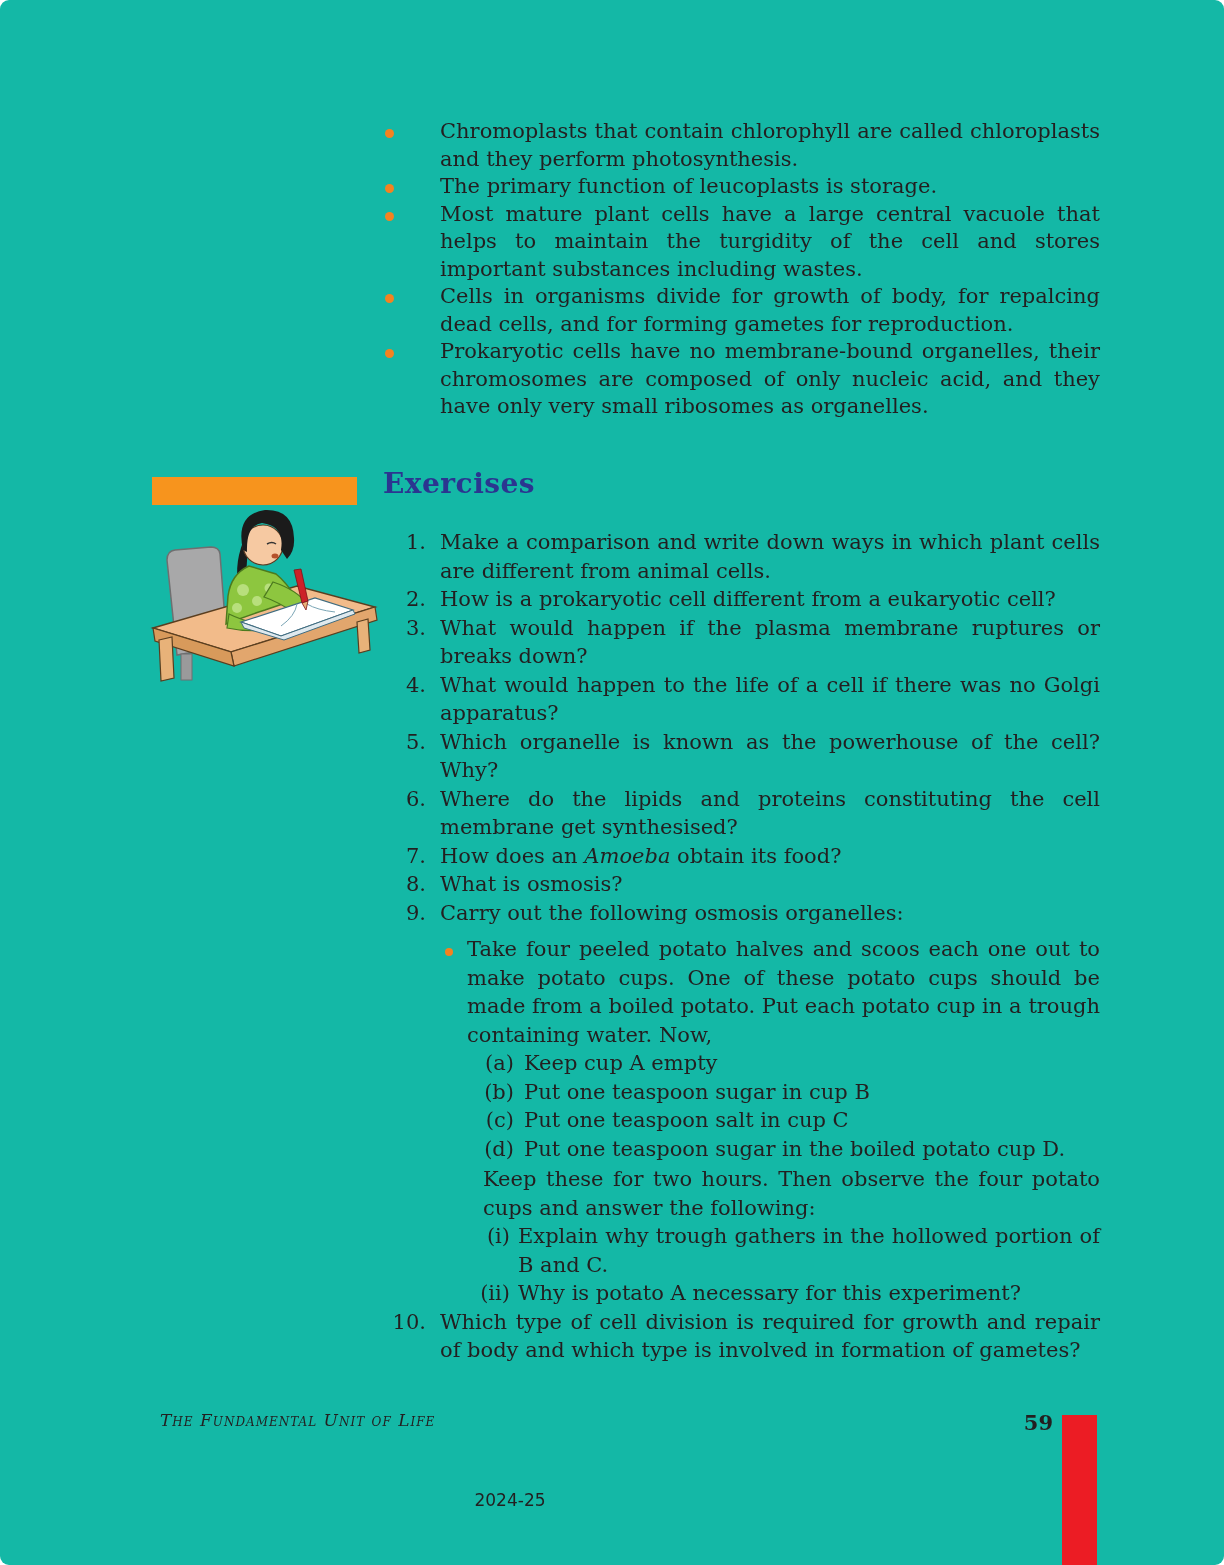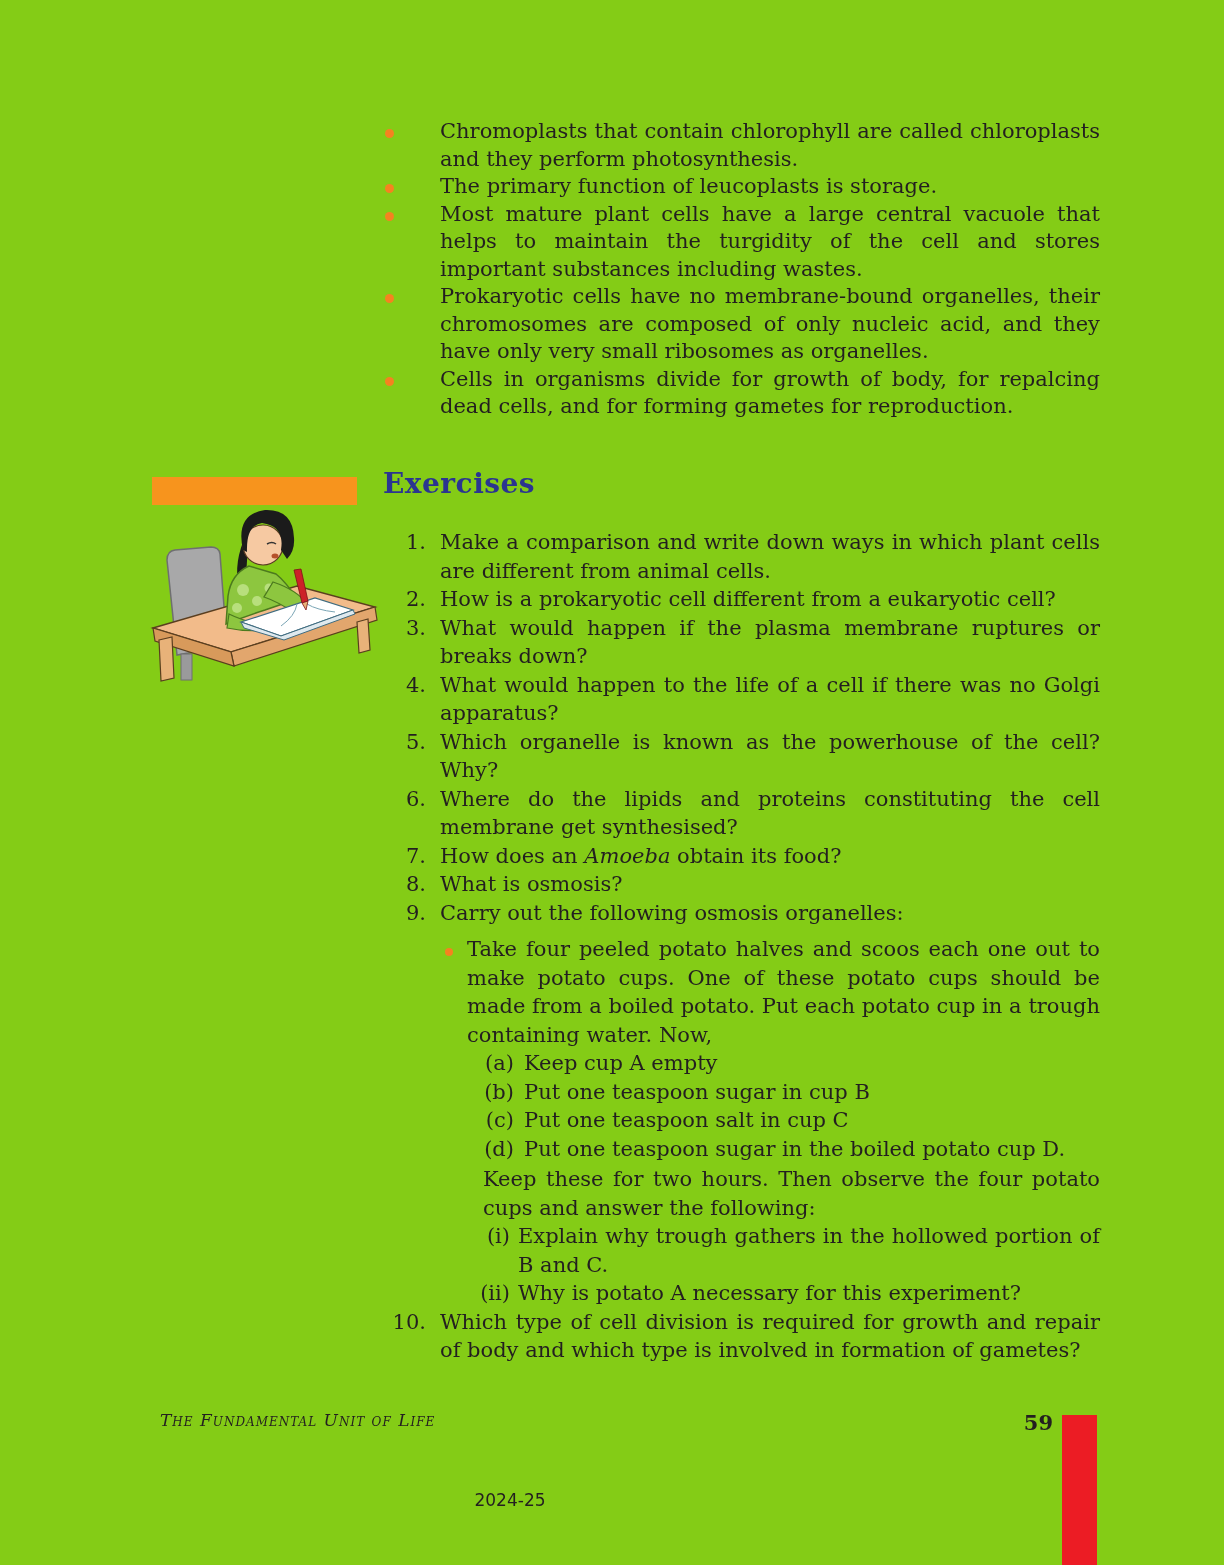--- a/index.html
+++ b/index.html
@@ -1,24 +1,25 @@
 <!DOCTYPE html>
 <html><head>
 <meta charset="utf-8">
 <style>
   * { margin: 0; padding: 0; box-sizing: border-box; }
   html, body { background: #ffffff; }
   .page {
     position: relative;
     width: 1224px;
     height: 1565px;
-    background: #84cc16;
+    background: #14b8a6;
     font-family: "DejaVu Serif", serif;
     color: #231f20;
     overflow: hidden;
+    border-radius: 9px;
   }
 
   
   .summary {
     position: absolute;
     left: 385px; top: 118px;
     width: 715px;
     list-style: none;
   }
   .summary li {
@@ -145,25 +146,25 @@
     <li>
       <span class="dotcol"><span class="dot"></span></span>
       <div class="btxt">The primary function of leucoplasts is storage.</div>
     </li>
     <li>
       <span class="dotcol"><span class="dot"></span></span>
       <div class="btxt">Most mature plant cells have a large central vacuole that helps to maintain the turgidity of the cell and stores important substances including wastes.</div>
     </li>
     <li>
       <span class="dotcol"><span class="dot"></span></span>
+      <div class="btxt">Cells in organisms divide for growth of body, for repalcing dead cells, and for forming gametes for reproduction.</div>
+    </li>
+    <li>
+      <span class="dotcol"><span class="dot"></span></span>
       <div class="btxt">Prokaryotic cells have no membrane-bound organelles, their chromosomes are composed of only nucleic acid, and they have only very small ribosomes as organelles.</div>
-    </li>
-    <li>
-      <span class="dotcol"><span class="dot"></span></span>
-      <div class="btxt">Cells in organisms divide for growth of body, for repalcing dead cells, and for forming gametes for reproduction.</div>
     </li>
   </ul>
 
   <div class="ex-header">
     <div class="orange-bar"></div>
     <div class="ex-title">Exercises</div>
   </div>
 
   <svg class="illus" viewBox="0 0 240 188" aria-hidden="true">
 

